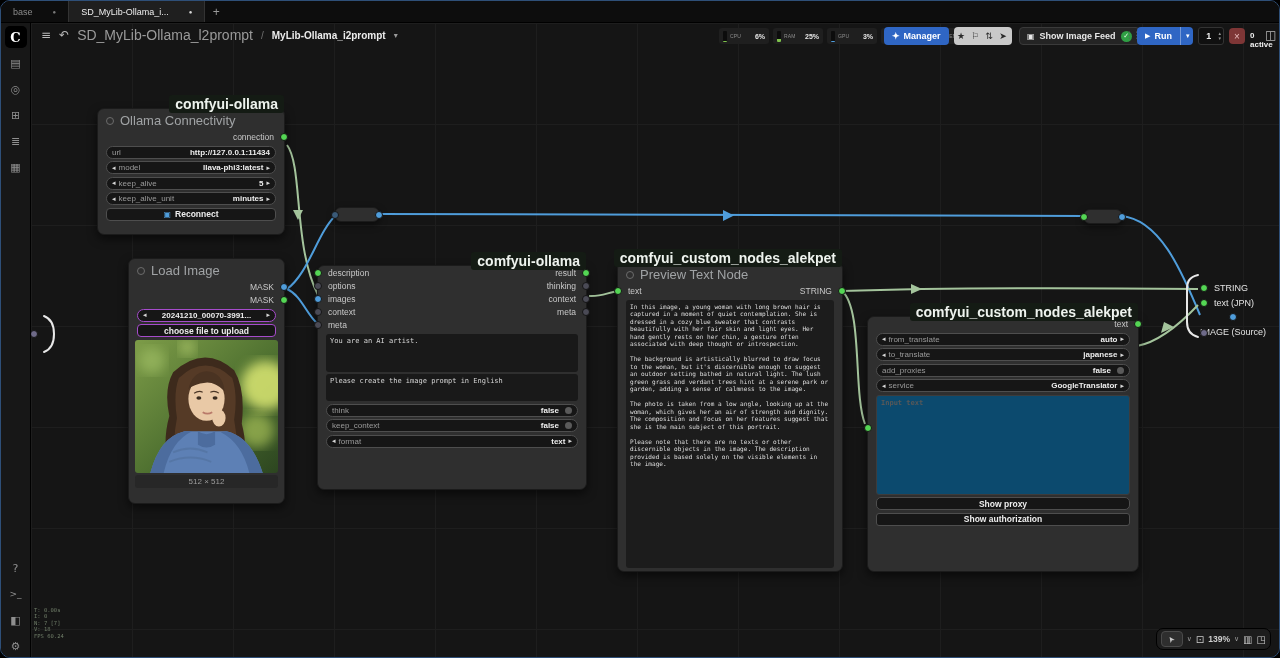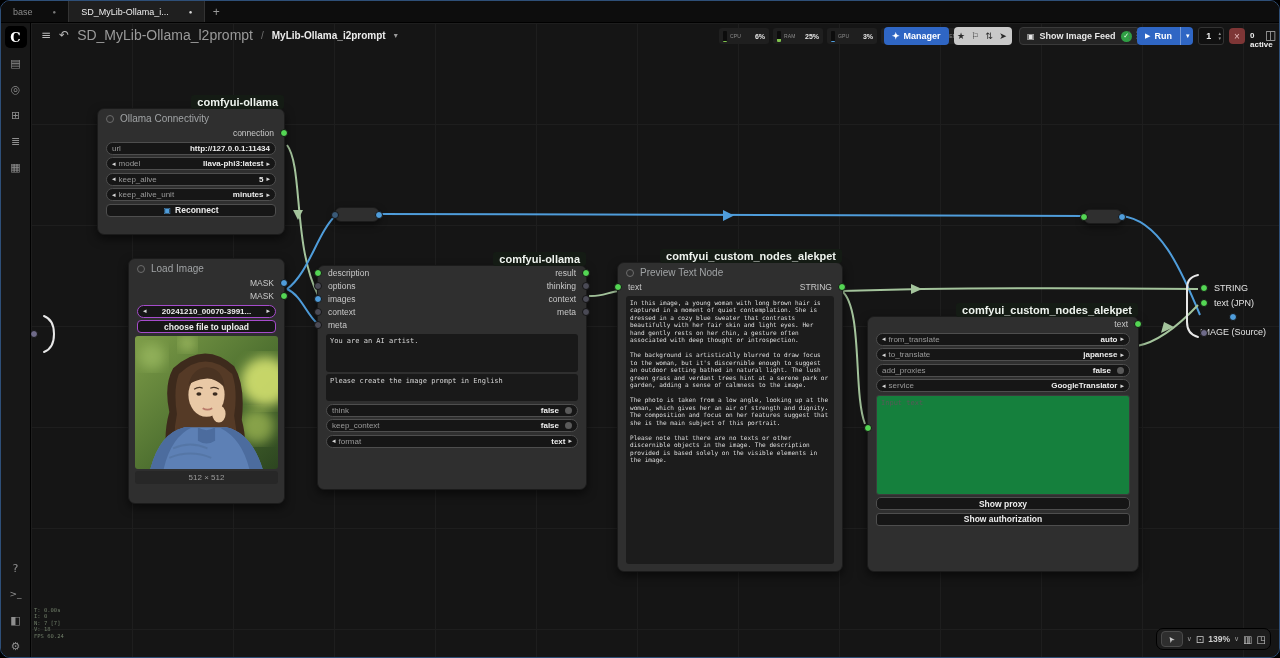--- a/index.html
+++ b/index.html
@@ -73,45 +73,45 @@
     font-family:"DejaVu Sans", sans-serif; }
   .btn-x { position:absolute; top:27px; width:16px; height:16px; background:#7e3636; border-radius:4px; color:#e8baba;
     font-size:10px; display:flex; align-items:center; justify-content:center; z-index:30; }
   .active-count { position:absolute; top:30px; color:#f0f0f0; font-size:8px; font-weight:bold; z-index:30; }
   .panel-toggle { position:absolute; top:27px; color:#b9b9b9; font-size:12px; z-index:30;
     font-family:"DejaVu Sans", sans-serif; }
 
   
   .node { position:absolute; background:#2f2f2f; border:1px solid #1b1b1b; border-radius:7px; z-index:10;
     box-shadow:0 4px 10px rgba(0,0,0,.55); }
-  .badge { position:absolute; top:-14px; right:0; background:#141b14; color:#eef3ee; font-size:11px;
+  .badge { position:absolute; top:-14px; right:0; background:#141b14; color:#eef3ee; font-size:14px;
     font-weight:bold; padding:1px 6px; border-radius:3px; white-space:nowrap; }
   .ntitle { display:flex; align-items:center; gap:6px; padding:4px 8px 2px 8px; color:#a0a3a5;
-    font-size:10px; }
+    font-size:13px; }
   .cdot { width:8px; height:8px; border-radius:50%; border:1.5px solid #6c6c6c; flex:0 0 auto; }
   .srow { position:relative; height:13px; display:flex; align-items:center; padding:0 10px; font-size:8.5px; color:#c9c9c9; }
   .srow .lab-l { margin-right:auto; }
   .srow .lab-r { margin-left:auto; }
   .pdot { position:absolute; width:8px; height:8px; border-radius:50%; top:2.5px; border:1px solid #141414; }
   .pdot.in { left:-4px; } .pdot.out { right:-4px; }
   .g { background:#54d654; } .b { background:#4f9ddb; } .gr { background:#4a4a55; } .pu { background:#6e6a88; }
   .widget { position:relative; height:13px; margin:2.5px 8px; background:#161616; border:1px solid #4e4e4e;
     border-radius:7px; display:flex; align-items:center; padding:0 5px; gap:3px; font-size:8px; }
   .widget .wl { color:#9a9a9a; } .widget .wv { margin-left:auto; color:#ededed; font-weight:bold; }
   .widget .warr { color:#d8d8d8; font-size:7px; font-family:"DejaVu Sans", sans-serif; }
   .widget .knob { width:7px; height:7px; border-radius:50%; background:#5a5a5a; margin-left:3px; }
   .wbtn { height:13px; margin:2.5px 8px; background:#161616; border:1px solid #4e4e4e; border-radius:4px;
     display:flex; align-items:center; justify-content:center; gap:4px; color:#ededed; font-size:8.5px; font-weight:bold; }
   .wbtn .bico { color:#4f9ddb; font-size:8px; font-family:"DejaVu Sans", sans-serif; }
   .sel { border:1.5px solid #a64ccc !important; }
   .ta { display:block; width:calc(100% - 16px); margin:2.5px 8px; background:#191919; border:none; border-radius:3px;
     color:#d6d6d6; font-family:"DejaVu Sans Mono", monospace; font-size:7px; line-height:8.5px; padding:3px 4px;
     resize:none; overflow:hidden; }
   .bigta { font-size:6.1px; line-height:7.5px; color:#dedede; background:#1c1c1c; }
-  .transta { background:#15803d; border:1px solid #3c3c3c; }
+  .transta { background:#0c4a6e; border:1px solid #3c3c3c;font-weight:bold; }
   .transta::placeholder { color:#585858; }
   .imgwrap { margin:2px 6px 0 6px; border-radius:3px; overflow:hidden; height:133px; }
   .imgwrap svg { display:block; width:100%; height:100%; }
   .imgcap { margin:2px 6px; height:13px; background:#272727; border-radius:3px; color:#9c9c9c; font-size:8px;
     display:flex; align-items:center; justify-content:center; }
   .reroute { position:absolute; background:#2f2f2f; border:1px solid #1b1b1b; border-radius:7px; z-index:10;
     box-shadow:0 3px 7px rgba(0,0,0,.5); }
   .reroute .pdot { top:3px; }
 
   

